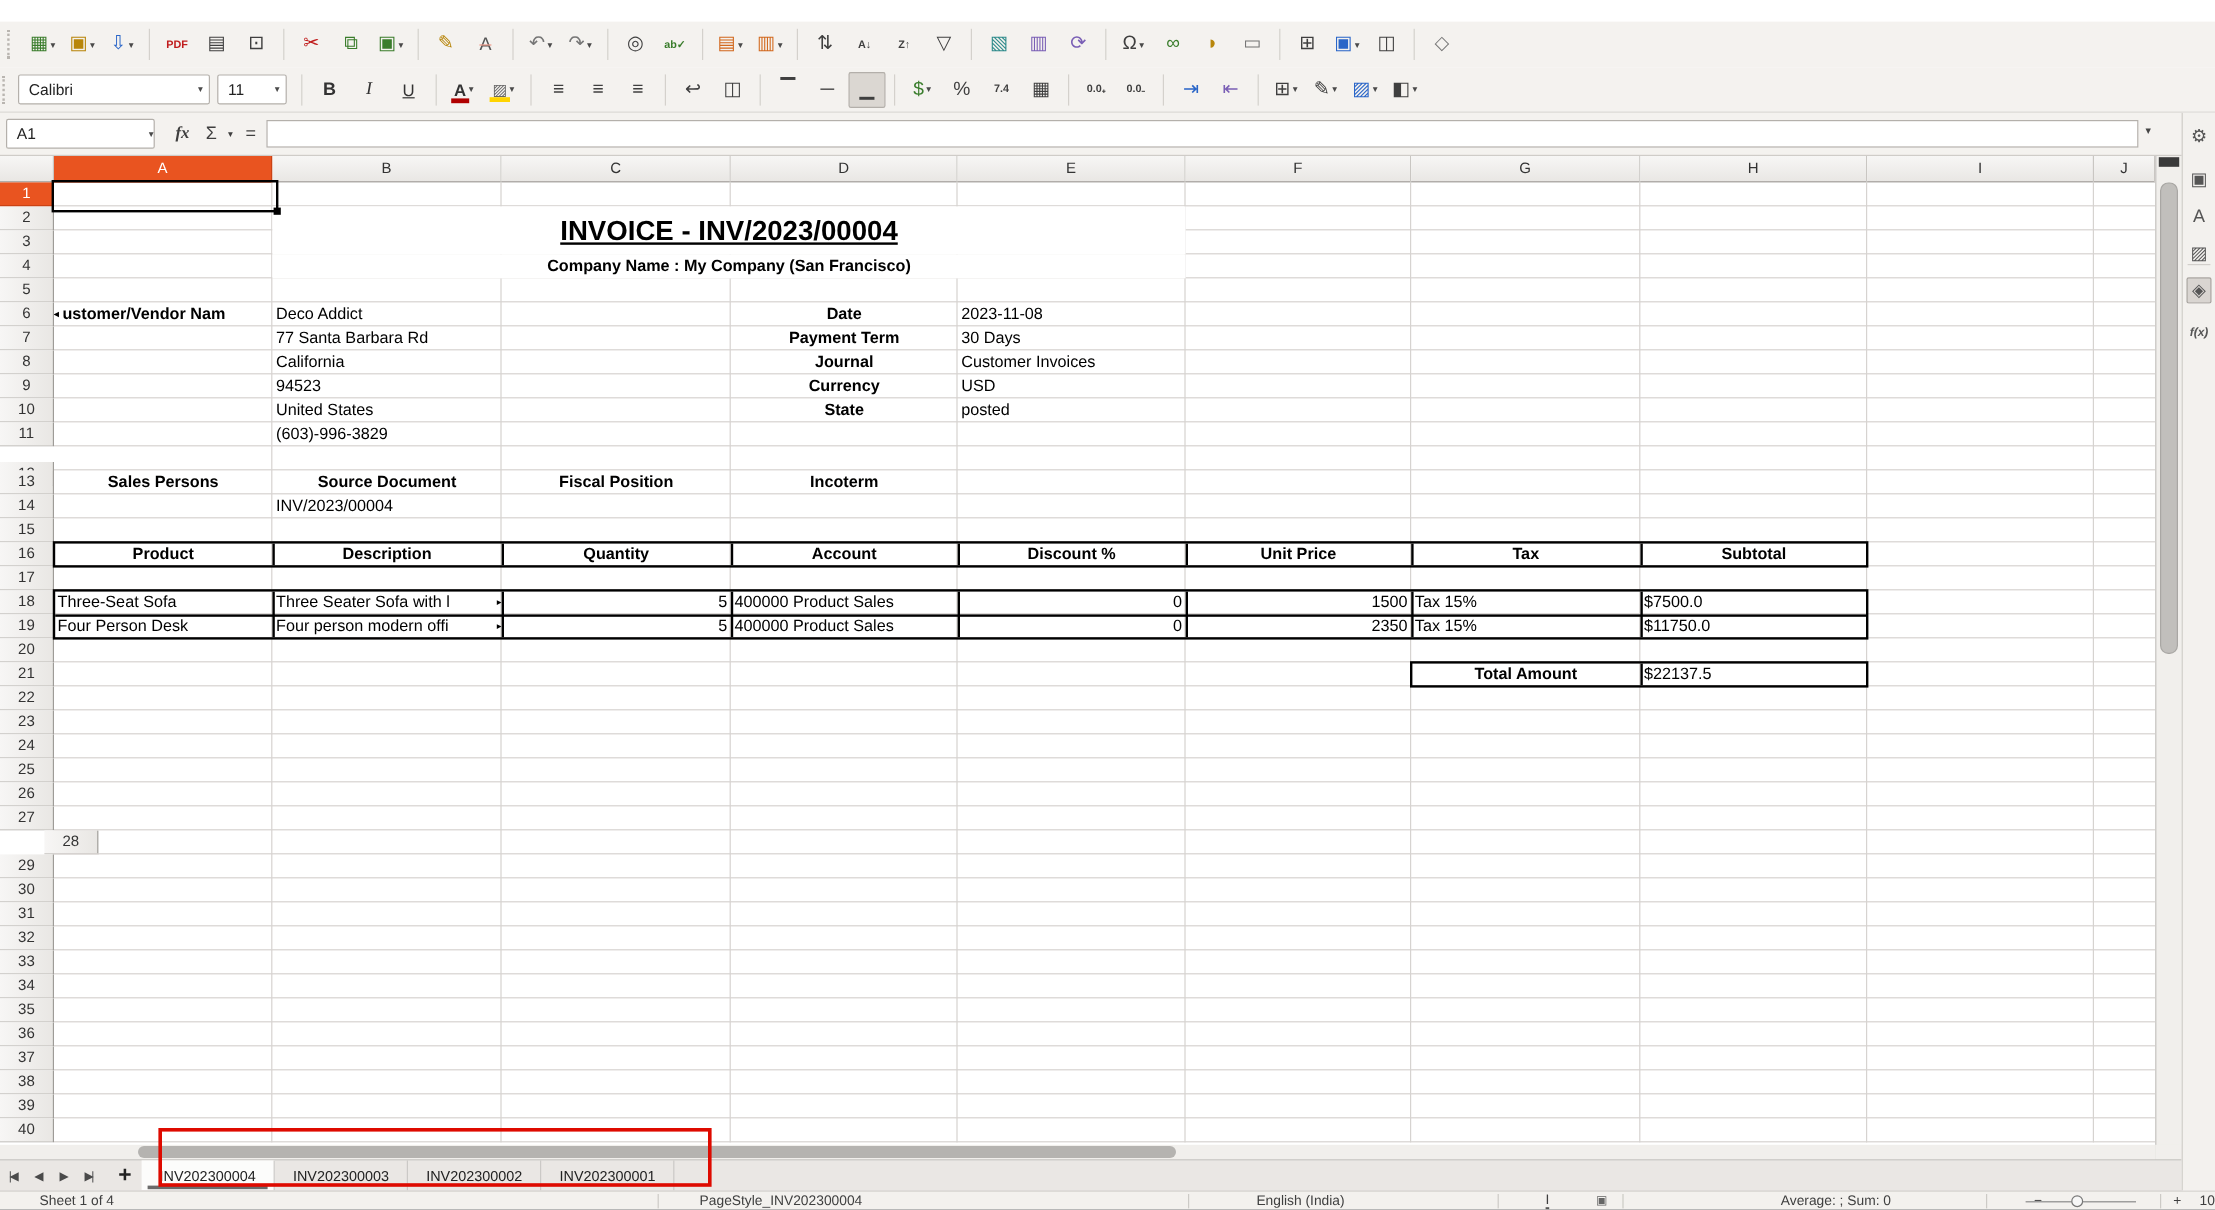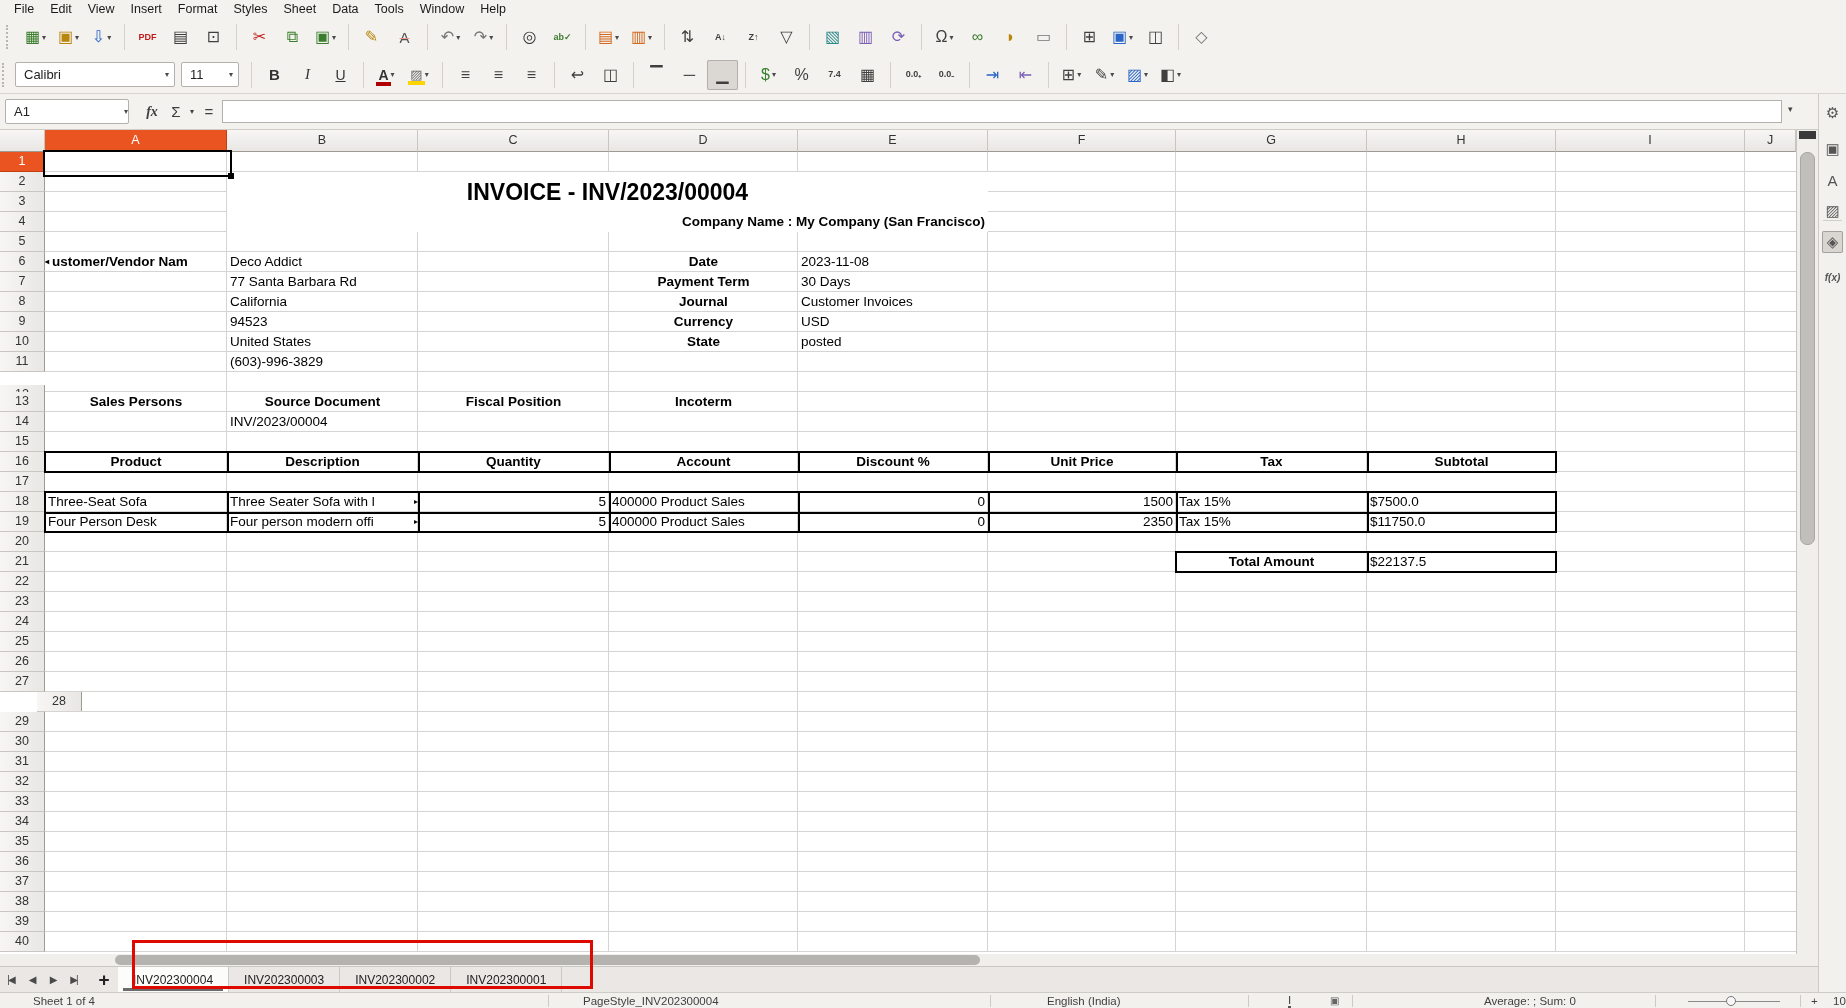--- a/index.html
+++ b/index.html
@@ -40,21 +40,21 @@
   .colhdr,#corner{position:absolute;top:130px;height:22px;background:linear-gradient(#f7f6f5,#e9e7e4);border-right:1px solid #c9c6c2;border-bottom:1px solid #9e9b97;box-sizing:border-box;font-size:12.5px;color:#333;text-align:center;line-height:21px;}
   #corner{left:0;width:45px;}
   .rowhdr{position:absolute;left:0;width:45px;background:linear-gradient(90deg,#f7f6f5,#e9e7e4);border-right:1px solid #9e9b97;border-bottom:1px solid #c9c6c2;box-sizing:border-box;font-size:12.5px;color:#333;text-align:center;line-height:19px;}
   .hdrsel{background:#e95420 !important;color:#fff !important;border-color:#c23f12 !important;}
   
   .vline{position:absolute;width:1px;background:#d6d3d0;}
   .hline{position:absolute;height:1px;background:#d6d3d0;}
   .cell{position:absolute;box-sizing:border-box;padding:0 3px;font-size:13.5px;line-height:20px;white-space:nowrap;color:#000;z-index:3;}
   .c-c{text-align:center}.c-r{text-align:right}.c-b{font-weight:bold}
   .c-title{font-size:23px;line-height:40px;font-weight:bold;text-align:center;background:#fff;z-index:2;}
-  .c-sub{font-weight:bold;text-align:right;background:#fff;z-index:2;}
+  .c-sub{font-weight:bold;text-align:center;background:#fff;z-index:2;}
   .clip{overflow:hidden;}
   .mk{position:absolute;font-size:8px;color:#000;top:6px;line-height:8px;}
   .bbox{position:absolute;border:2px solid #000;box-sizing:border-box;z-index:4;pointer-events:none;}
   .bv{position:absolute;top:0;width:2px;height:100%;background:#000;}
   .bh{position:absolute;left:0;height:2px;width:100%;background:#000;}
   #selcell{position:absolute;border:2px solid #000;z-index:5;}
   #selhandle{position:absolute;right:-4px;bottom:-4px;width:6px;height:6px;background:#000;}
   
   #vscroll{position:absolute;left:1796px;top:130px;width:22px;height:838px;background:#f1efec;border-left:1px solid #c6c4c1;box-sizing:border-box;}
   #vsplit{position:absolute;left:2px;top:1px;width:17px;height:8px;background:#3a3a3a;}
@@ -82,33 +82,20 @@
   .sbicon.active{background:#d9d5d1;box-shadow:inset 0 0 0 1px #a5a19d;}
   .sbfx{font-size:10px;font-weight:bold;font-style:italic;}
   #sbsep{position:absolute;left:4px;top:126px;width:19px;height:1px;background:#d2cfcb;}
   
   #redbox{position:absolute;left:132px;top:940px;width:461px;height:49px;border:3px solid #de0a00;box-sizing:border-box;z-index:50;pointer-events:none;}
 </style>
 </head>
 <body>
 
 <div id="app">
-  <div id="menubar">
-      <div class="mitem">File</div>
-      <div class="mitem">Edit</div>
-      <div class="mitem">View</div>
-      <div class="mitem">Insert</div>
-      <div class="mitem">Format</div>
-      <div class="mitem">Styles</div>
-      <div class="mitem">Sheet</div>
-      <div class="mitem">Data</div>
-      <div class="mitem">Tools</div>
-      <div class="mitem">Window</div>
-      <div class="mitem">Help</div>
-    </div>
   <div id="toolbar1">
       <div class="grip"></div>
       <div class="tbtn">
         <span class="glyph i-green">▦</span>
         <span class="dd">▾</span>
       </div>
       <div class="tbtn">
         <span class="glyph i-amber">▣</span>
         <span class="dd">▾</span>
       </div>
@@ -444,21 +431,21 @@
       <div class="hline" style="left: 45px; top: 771px; width: 1751px;"></div>
       <div class="hline" style="left: 45px; top: 791px; width: 1751px;"></div>
       <div class="hline" style="left: 45px; top: 811px; width: 1751px;"></div>
       <div class="hline" style="left: 45px; top: 831px; width: 1751px;"></div>
       <div class="hline" style="left: 45px; top: 851px; width: 1751px;"></div>
       <div class="hline" style="left: 45px; top: 871px; width: 1751px;"></div>
       <div class="hline" style="left: 45px; top: 891px; width: 1751px;"></div>
       <div class="hline" style="left: 45px; top: 911px; width: 1751px;"></div>
       <div class="hline" style="left: 45px; top: 931px; width: 1751px;"></div>
       <div class="hline" style="left: 45px; top: 951px; width: 1751px;"></div>
-      <div class="cell c-title" style="left: 227px; width: 761px; top: 172px; height: 40px;"><span>INVOICE - INV/2023/00004</span></div>
+      <div class="cell c-title" style="left: 227px; width: 761px; top: 172px; height: 40px; text-decoration: underline;"><span>INVOICE - INV/2023/00004</span></div>
       <div class="cell c-sub" style="left: 227px; width: 761px; top: 212px; height: 20px;"><span>Company Name : My Company (San Francisco)</span></div>
       <div class="cell c-b clip" style="left: 45px; width: 182px; top: 252px; height: 20px; padding-left: 7px;"><span>ustomer/Vendor Nam</span><span class="mk" style="left: 0px;">◂</span></div>
       <div class="cell" style="left: 227px; width: 191px; top: 252px; height: 20px;"><span>Deco Addict</span></div>
       <div class="cell c-b c-c" style="left: 609px; width: 189px; top: 252px; height: 20px;"><span>Date</span></div>
       <div class="cell" style="left: 798px; width: 190px; top: 252px; height: 20px;"><span>2023-11-08</span></div>
       <div class="cell" style="left: 227px; width: 191px; top: 272px; height: 20px;"><span>77 Santa Barbara Rd</span></div>
       <div class="cell c-b c-c" style="left: 609px; width: 189px; top: 272px; height: 20px;"><span>Payment Term</span></div>
       <div class="cell" style="left: 798px; width: 190px; top: 272px; height: 20px;"><span>30 Days</span></div>
       <div class="cell" style="left: 227px; width: 191px; top: 292px; height: 20px;"><span>California</span></div>
       <div class="cell c-b c-c" style="left: 609px; width: 189px; top: 292px; height: 20px;"><span>Journal</span></div>

